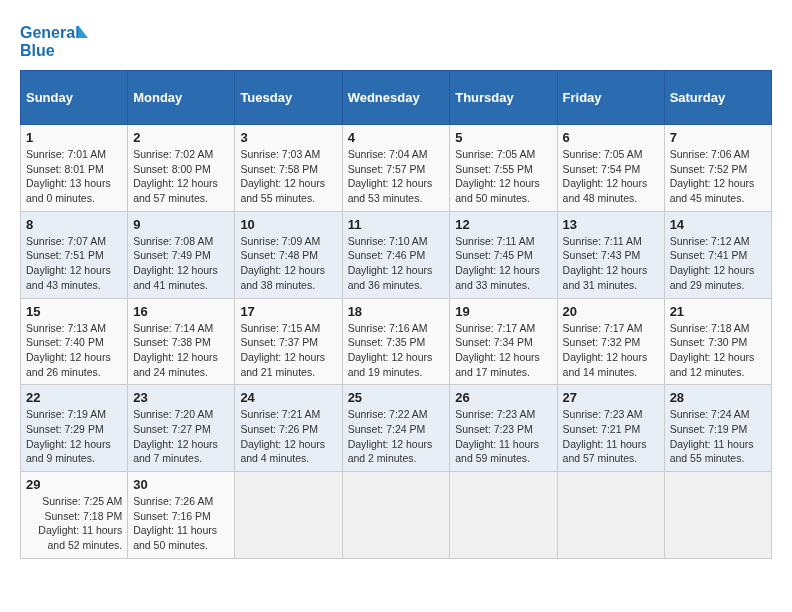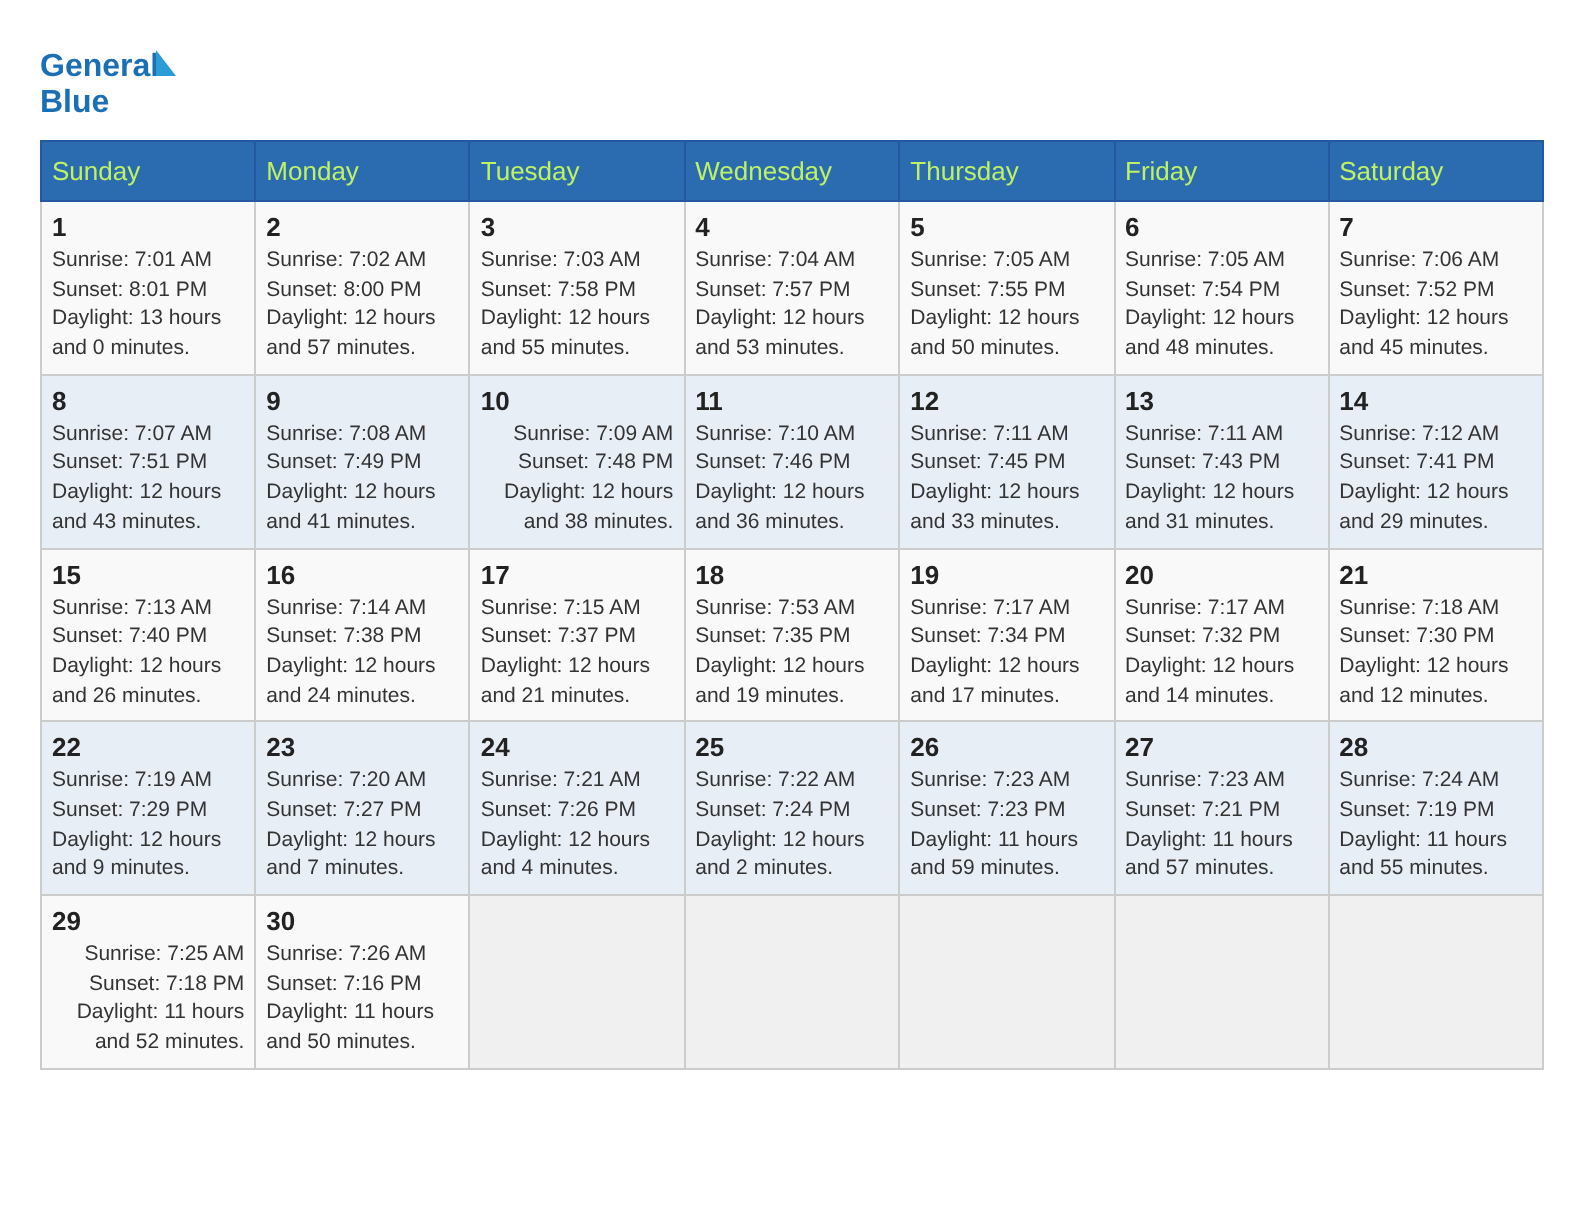--- a/index.html
+++ b/index.html
@@ -34,25 +34,25 @@
       font-size: 15px;
       color: #555;
     }
     table {
       width: 100%;
       border-collapse: collapse;
       font-size: 11px;
     }
     thead tr th {
       background: #2b6cb0;
-      color: #bef264;
-      padding: 7px 5px;
+      color: #ffffff;
+      padding: 19px 5px;
       text-align: left;
       font-size: 13px;
-      font-weight: normal;
+      font-weight: bold;
       border: 1px solid #2558a0;
     }
     tbody tr td {
       border: 1px solid #ccc;
       vertical-align: top;
       padding: 5px 5px;
       height: 80px;
       width: 108px;
     }
     tbody tr:nth-child(odd) td {
@@ -168,21 +168,21 @@
         </td>
         <td>
           <span class="day-number">9</span>
           <div class="day-info" style="white-space: pre-line;">Sunrise: 7:08 AM
 Sunset: 7:49 PM
 Daylight: 12 hours
 and 41 minutes.</div>
         </td>
         <td>
           <span class="day-number">10</span>
-          <div class="day-info" style="white-space: pre-line; text-align: right;">Sunrise: 7:09 AM
+          <div class="day-info" style="white-space: pre-line;">Sunrise: 7:09 AM
 Sunset: 7:48 PM
 Daylight: 12 hours
 and 38 minutes.</div>
         </td>
         <td>
           <span class="day-number">11</span>
           <div class="day-info" style="white-space: pre-line;">Sunrise: 7:10 AM
 Sunset: 7:46 PM
 Daylight: 12 hours
 and 36 minutes.</div>
@@ -226,21 +226,21 @@
         </td>
         <td>
           <span class="day-number">17</span>
           <div class="day-info" style="white-space: pre-line;">Sunrise: 7:15 AM
 Sunset: 7:37 PM
 Daylight: 12 hours
 and 21 minutes.</div>
         </td>
         <td>
           <span class="day-number">18</span>
-          <div class="day-info" style="white-space: pre-line;">Sunrise: 7:53 AM
+          <div class="day-info" style="white-space: pre-line;">Sunrise: 7:16 AM
 Sunset: 7:35 PM
 Daylight: 12 hours
 and 19 minutes.</div>
         </td>
         <td>
           <span class="day-number">19</span>
           <div class="day-info" style="white-space: pre-line;">Sunrise: 7:17 AM
 Sunset: 7:34 PM
 Daylight: 12 hours
 and 17 minutes.</div>

